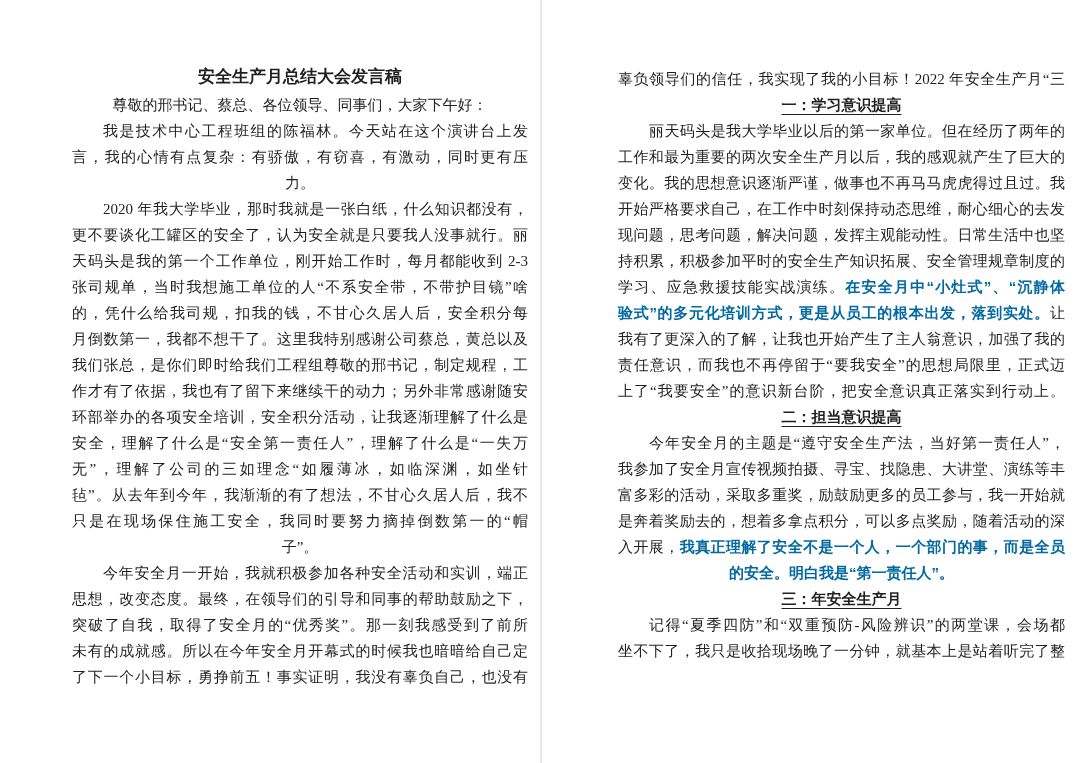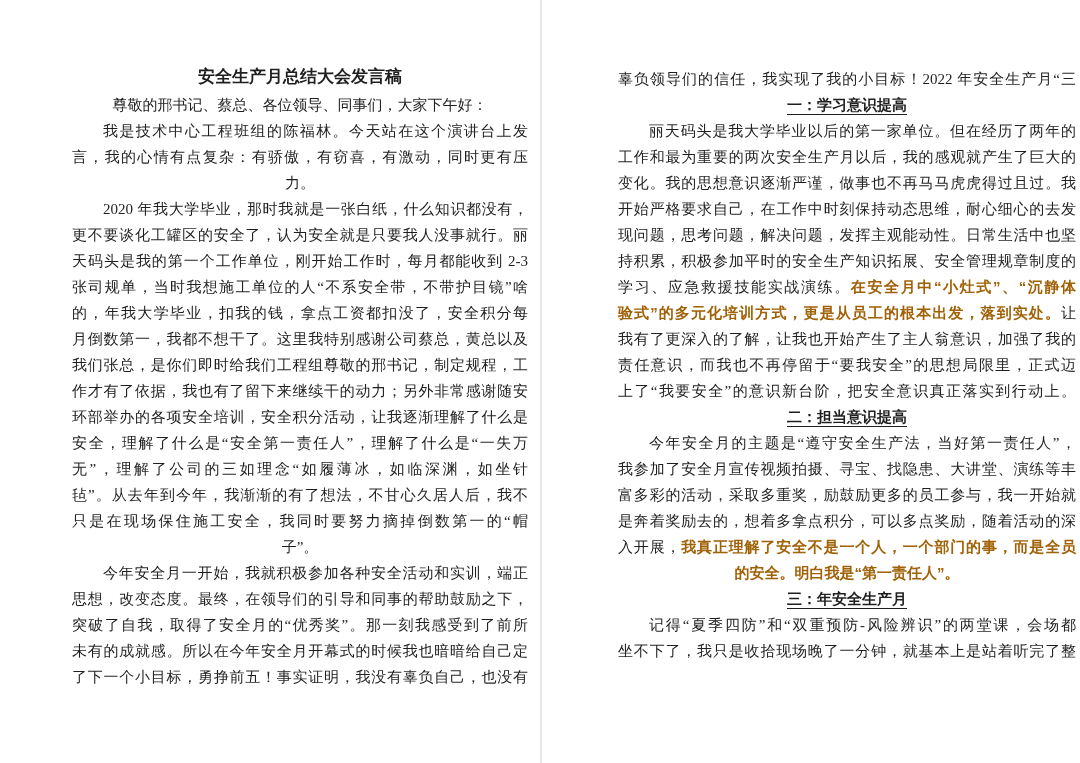--- a/index.html
+++ b/index.html
@@ -17,21 +17,21 @@
     color: #1f1f1f;
     font-family: "Liberation Serif", serif;
     font-size: 15px;
   }
   .page {
     box-sizing: border-box;
     background: #ffffff;
     flex: none;
   }
   .page-left  { width: 540px; padding: 62px 12px 0 72px; border-radius: 32px; }
-  .page-right { width: 538px; padding: 66px 4px 0 76px; }
+  .page-right { width: 538px; padding: 66px 15px 0 76px; }
   .divider {
     flex: none;
     width: 2px;
     height: 763px;
     background: #e7e7e7;
   }
   .content { width: 100%; }
   .line {
     height: 26px;
     line-height: 26px;
@@ -53,38 +53,38 @@
     font-family: "Liberation Sans", sans-serif;
     white-space: nowrap;
   }
   .line.heading {
     font-weight: bold;
     font-family: "Liberation Sans", sans-serif;
   }
   .line.heading .run { text-decoration: underline; text-underline-offset: 4px; }
   .run.bold { font-weight: bold; font-family: "Liberation Sans", sans-serif; }
   .run.ul   { text-underline-offset: 4px; }
-  .run.red  { color: #a16207; }
+  .run.red  { color: #0369a1; }
 </style>
 </head>
 <body>
 
 <div class="doc">
   <div class="page page-left">
     <div class="content">
         <div class="line title"><span class="run">安全生产月总结大会发言稿</span></div>
         <div class="line body"><span class="run">尊敬的邢书记、蔡总、各位领导、同事们，大家下午好：</span></div>
         <div class="line body indent justify"><span class="run">我是技术中心工程班组的陈福林。今天站在这个演讲台上发</span></div>
         <div class="line body justify"><span class="run">言，我的心情有点复杂：有骄傲，有窃喜，有激动，同时</span><span class="run ul">更有压</span></div>
         <div class="line body"><span class="run ul">力</span><span class="run">。</span></div>
         <div class="line body indent justify"><span class="run">2020 年我大学毕业，那时我就是一张白纸，什么知识都没有，</span></div>
         <div class="line body justify"><span class="run">更不要谈化工罐区的安全了，认为安全就是只要我人没事就行。丽</span></div>
         <div class="line body justify"><span class="run">天码头是我的第一个工作单位，刚开始工作时，每月都能收到 2-3</span></div>
         <div class="line body justify"><span class="run">张司规单，当时我想施工单位的人“不系安全带，不带护目镜”啥</span></div>
-        <div class="line body justify"><span class="run">的，年我大学毕业，扣我的钱，拿点工资都扣没了，安全积分每</span></div>
+        <div class="line body justify"><span class="run">的，凭什么给我司规，扣我的钱，不甘心久居人后，安全积分每</span></div>
         <div class="line body justify"><span class="run">月倒数第一，我都不想干了。这里我特别感谢公司蔡总，黄总以及</span></div>
         <div class="line body justify"><span class="run">我们张总，是你们即时给我们工程组</span><span class="run ul">尊敬的邢书记，制定规程</span><span class="run">，工</span></div>
         <div class="line body justify"><span class="run">作才有了依据，我也有了留下来继续干的动力；另外非常感谢随安</span></div>
         <div class="line body justify"><span class="run">环部举办的各项安全培训，安全积分活动，让我逐渐理解了什么是</span></div>
         <div class="line body justify"><span class="run">安全，理解了什么是“安全第一责任人”，理解了什么是“一失万</span></div>
         <div class="line body justify"><span class="run">无”，理解了公司的三如理念“</span><span class="run ul">如履薄冰，如临深渊，如坐针</span></div>
         <div class="line body justify"><span class="run ul">毡”</span><span class="run">。从去年到今年，我渐渐的有了想法，不甘心久居人后，我不</span></div>
         <div class="line body justify"><span class="run">只是在现场保住施工安全，我同时要努力摘掉倒数第一的“帽</span></div>
         <div class="line body"><span class="run">子”。</span></div>
         <div class="line body indent justify"><span class="run">今年安全月一开始，我就积极参加各种安全活动和实训，端正</span></div>

